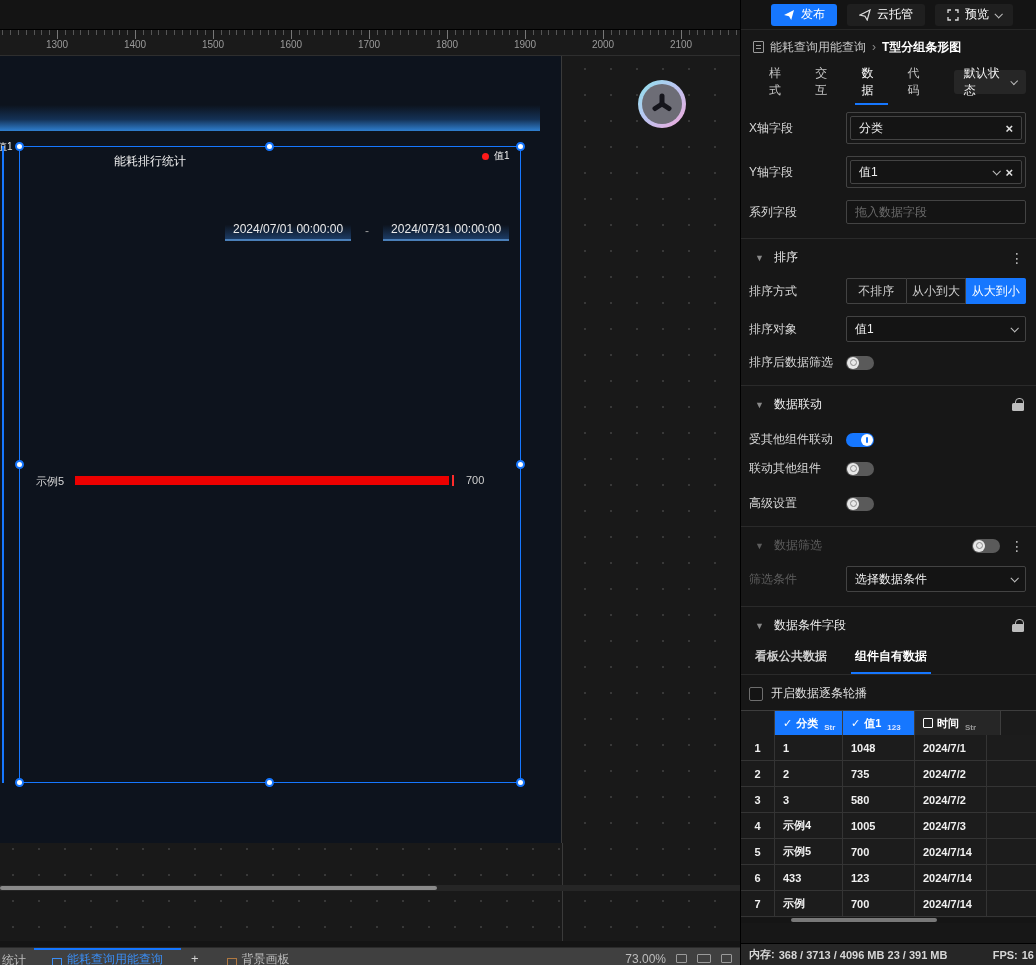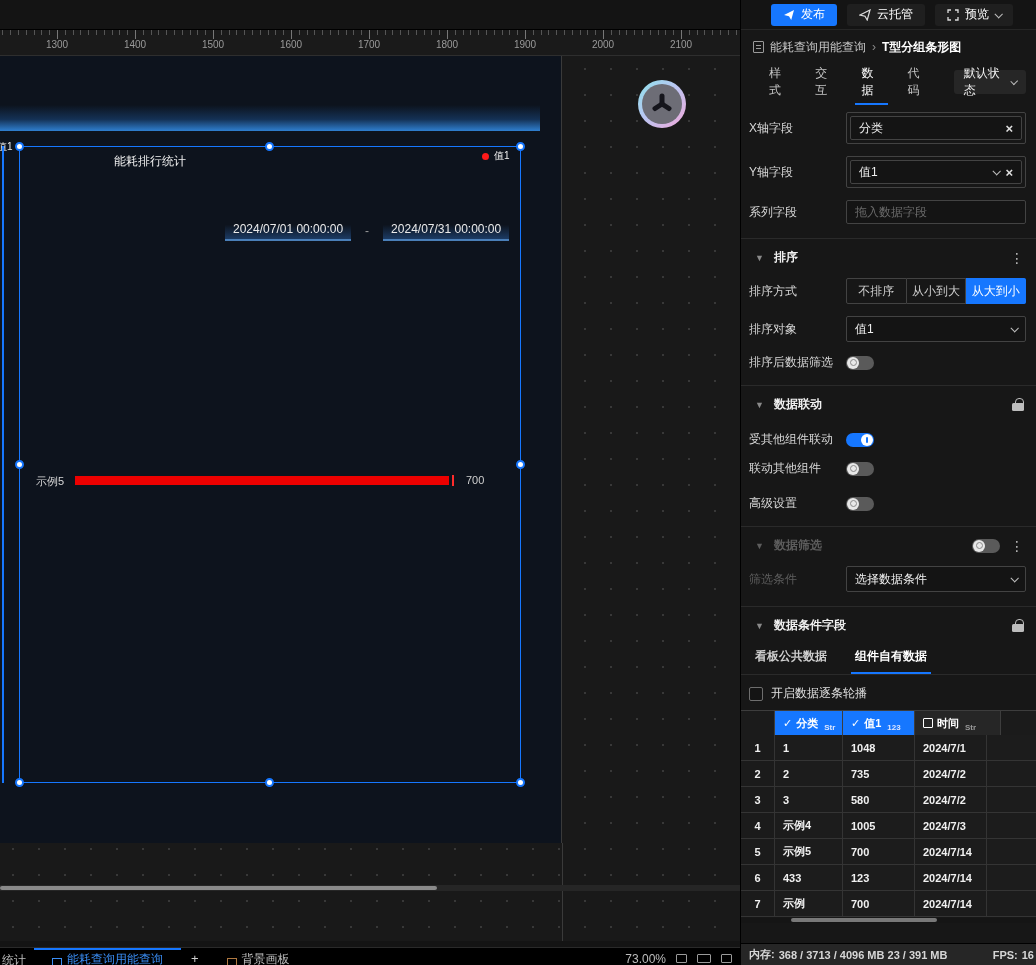--- a/index.html
+++ b/index.html
@@ -51,21 +51,21 @@
   .bar-value { position:absolute; left:466px; top:2px; font-size:11px; color:#cfcfcf; }
 
   .canvas-logo { position:absolute; left:638px; top:24px; width:48px; height:48px; border-radius:50%;
     background:linear-gradient(135deg,#8be2ea 0%,#b9c6f2 45%,#f2a8da 100%);
     display:flex; align-items:center; justify-content:center; }
   .canvas-logo .inner { width:40px; height:40px; border-radius:50%; background:#6d6d76; display:flex; align-items:center; justify-content:center; }
 
   .hscrollbar { position:absolute; left:0; top:885px; width:740px; height:6px; background:#262626; }
   .hscrollbar .thumb { position:absolute; left:0; top:1px; width:437px; height:4px; background:#8a8a8a; border-radius:2px; }
 
-  .bottom-bar { position:absolute; left:0; top:947px; width:740px; height:18px; background:#000000; border-top:1px solid #2a2a2a;
+  .bottom-bar { position:absolute; left:0; top:947px; width:740px; height:18px; background:#404040; border-top:1px solid #2a2a2a;
     display:flex; align-items:flex-start; overflow:hidden; }
   .bb-frag { color:#bdbdbd; font-size:12px; padding:4px 8px 0 2px; }
   .bb-tab { position:relative; display:flex; align-items:center; gap:5px; padding:4px 18px 0; font-size:12px; color:#bdbdbd; height:18px; }
   .bb-tab.active { color:#3a8ef6; }
   .bb-tab.active::before { content:""; position:absolute; left:0; top:0; width:100%; height:2px; background:#1677ff; }
   .bb-plus { color:#cfcfcf; font-size:13px; padding:3px 10px 0; }
   .bb-board-icon { width:10px; height:8px; border:1px solid #b07840; margin-top:5px; }
   .bb-right { margin-left:auto; display:flex; align-items:flex-start; gap:10px; padding:4px 8px 0; color:#bdbdbd; }
   .bb-ico { width:11px; height:9px; border:1px solid #9a9a9a; border-radius:1px; margin-top:2px; }
 
@@ -95,21 +95,21 @@
   .field-inner { border:1px solid #434343; border-radius:2px; height:24px; display:flex; align-items:center; padding:0 8px; gap:6px; background:#141414; }
   .field-inner .val { flex:1; color:#f0f0f0; }
   .x-ico { color:#e0e0e0; font-size:13px; font-weight:700; cursor:pointer; }
   .sel { border:1px solid #434343; border-radius:2px; height:26px; display:flex; align-items:center; padding:0 8px; gap:6px; background:#141414; }
   .sel .val { flex:1; color:#f0f0f0; }
   .sel .ph { flex:1; color:#6b6b6b; }
 
   .sec-div { height:1px; background:#2a2a2a; margin-top:14px; }
   .sec-head { display:flex; align-items:center; gap:10px; padding:10px 12px 0 14px; }
   .sec-tri { color:#8a8a8a; font-size:9px; }
-  .sec-title { color:#f0f0f0; font-weight:700; }
+  .sec-title { color:#f0f0f0; font-weight:400; }
   .sec-right { margin-left:auto; display:flex; align-items:center; gap:10px; }
   .kebab { color:#bdbdbd; font-size:14px; letter-spacing:0; cursor:pointer; }
   .dim { color:#5d5d5d !important; }
 
   .seg { display:flex; flex:1; }
   .seg-btn { flex:1; height:26px; display:flex; align-items:center; justify-content:center; border:1px solid #434343; border-left-width:0; color:#cfcfcf; cursor:pointer; white-space:nowrap; font-size:12px; }
   .seg-btn:first-child { border-left-width:1px; border-radius:2px 0 0 2px; }
   .seg-btn:last-child { border-radius:0 2px 2px 0; }
   .seg-btn.active { background:#1677ff; border-color:#1677ff; color:#ffffff; }
 

